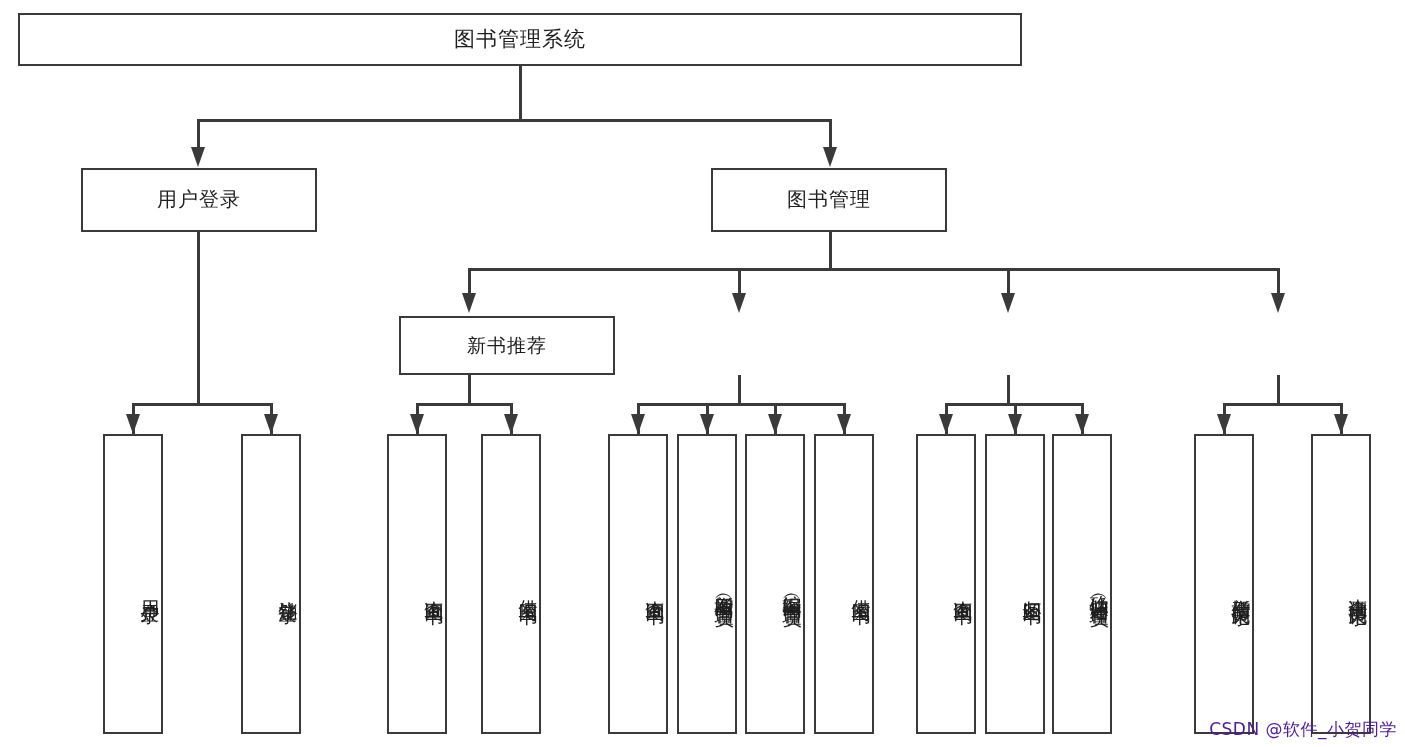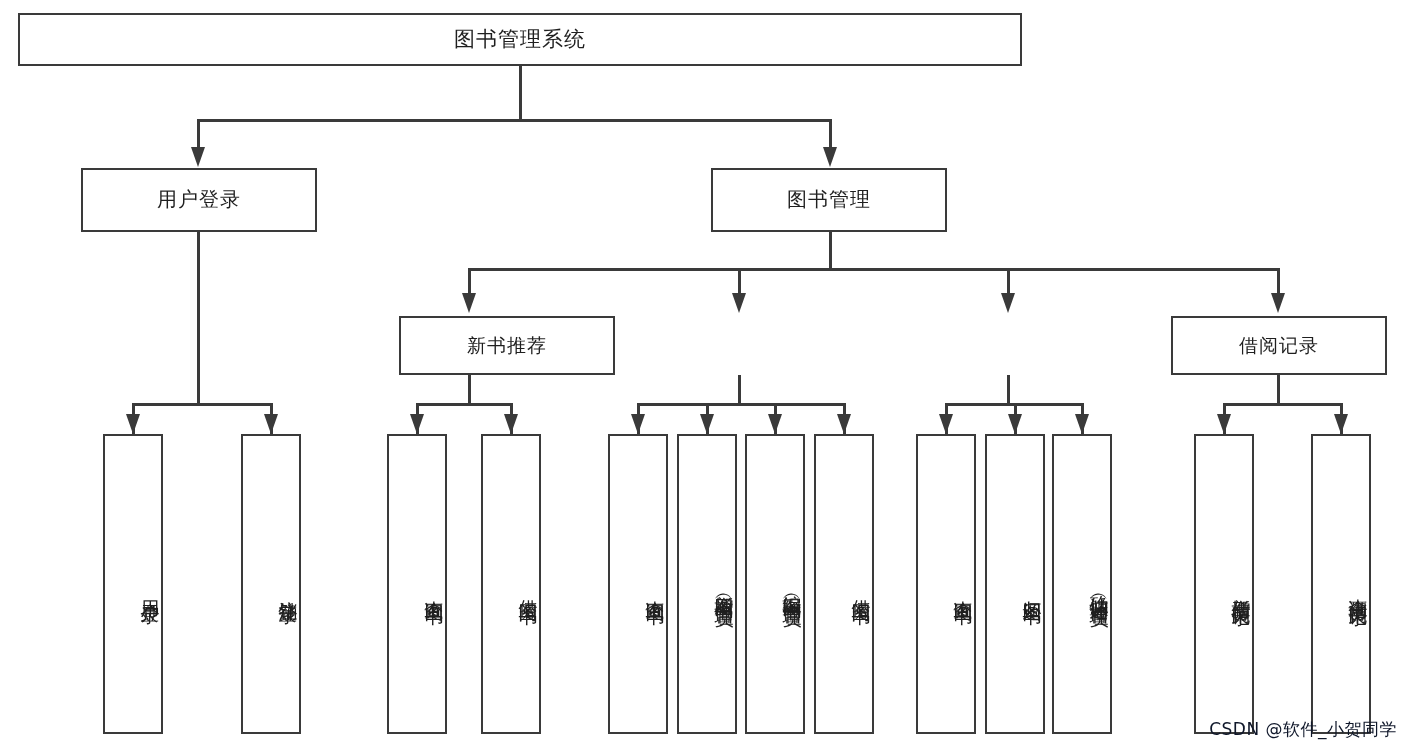--- a/index.html
+++ b/index.html
@@ -67,21 +67,21 @@
     border-left:7px solid transparent;
     border-right:7px solid transparent;
     border-top:20px solid #3a3a3a;
   }
   
   #watermark{
     position:absolute;
     right:8px;
     bottom:6px;
     font-size:17px;
-    color:#0f172a;
+    color:#4c1d95;
     letter-spacing:0.5px;
     white-space:nowrap;
     user-select:none;
   }
 </style>
 </head>
 <body>
 
 <div id="canvas">
 
@@ -124,23 +124,20 @@
   <div class="arrow" style="left:732px;top:293px;"></div>
 
   <div class="vline" style="left:1007px;top:268px;height:28px;"></div>
   <div class="arrow" style="left:1001px;top:293px;"></div>
 
   <div class="vline" style="left:1277px;top:268px;height:28px;"></div>
   <div class="arrow" style="left:1271px;top:293px;"></div>
 
   <div class="node lvl3" style="left:362px;top:316px;width:216px;height:59px;margin-left:37px;">
     <span>新书推荐</span>
-  </div>
-  <div class="node lvl3" style="left:1171px;top:316px;width:216px;height:59px;">
-    <span>借阅记录</span>
   </div>
 
   <div class="vline" style="left:468px;top:375px;height:29px;"></div>
   <div class="hline" style="left:416px;top:403px;width:96px;"></div>
   <div class="vline" style="left:416px;top:403px;height:32px;"></div>
   <div class="arrow" style="left:410px;top:414px;"></div>
   <div class="vline" style="left:510px;top:403px;height:32px;"></div>
   <div class="arrow" style="left:504px;top:414px;"></div>
 
   <div class="vline" style="left:738px;top:375px;height:29px;"></div>

